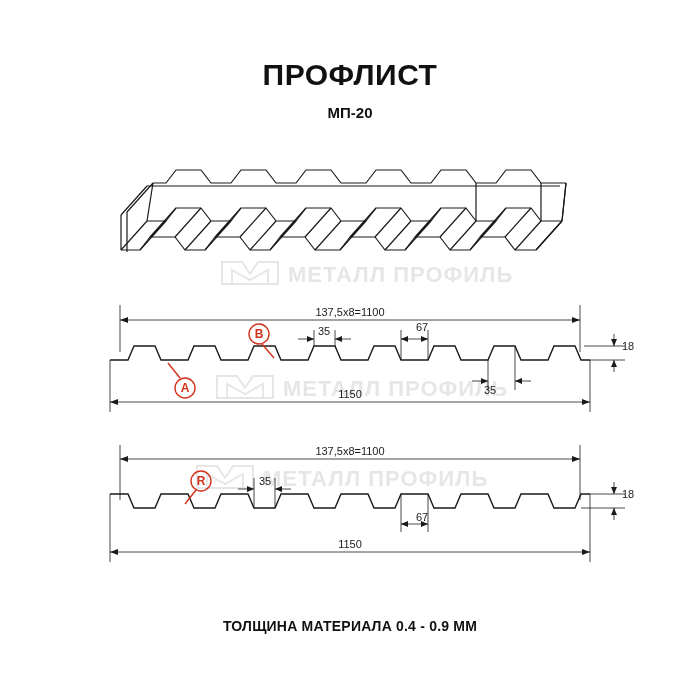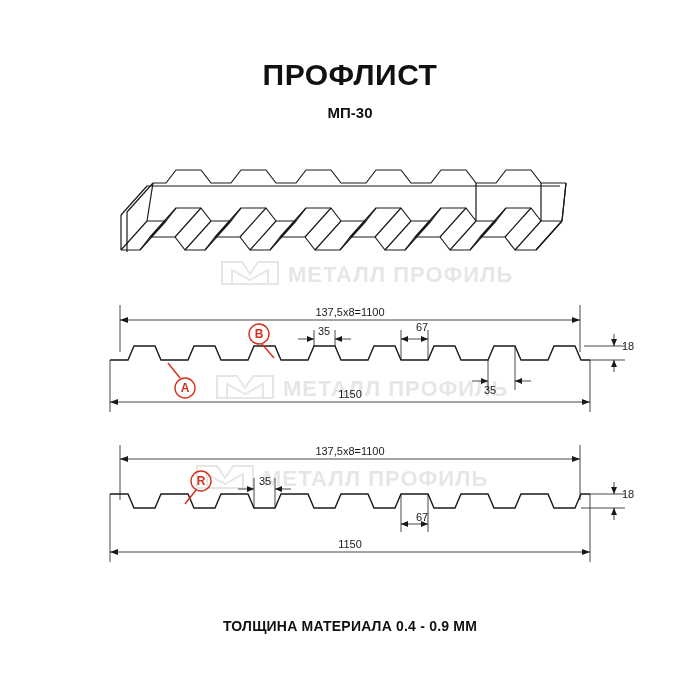--- a/index.html
+++ b/index.html
@@ -74,21 +74,21 @@
     stroke: #cfcfcf;
     stroke-width: 2;
   }
 </style>
 </head>
 <body>
 
 <div class="page">
 
   <div class="title">ПРОФЛИСТ</div>
-  <div class="subtitle">МП-30</div>
+  <div class="subtitle">МП-20</div>
   <div class="footer-note">ТОЛЩИНА МАТЕРИАЛА 0.4 - 0.9 ММ</div>
 
   <svg class="drawing" width="700" height="700" viewBox="0 0 700 700">
 
     <g class="wm" transform="translate(222,262)">
       <g class="wm-shape">
         <path d="M0 22 L0 0 L20 0 L28 12 L36 0 L56 0 L56 22 Z"></path>
         <path d="M10 22 L10 8 L28 18 L46 8 L46 22"></path>
       </g>
       <text class="wm-text" x="66" y="20">МЕТАЛЛ ПРОФИЛЬ</text>

